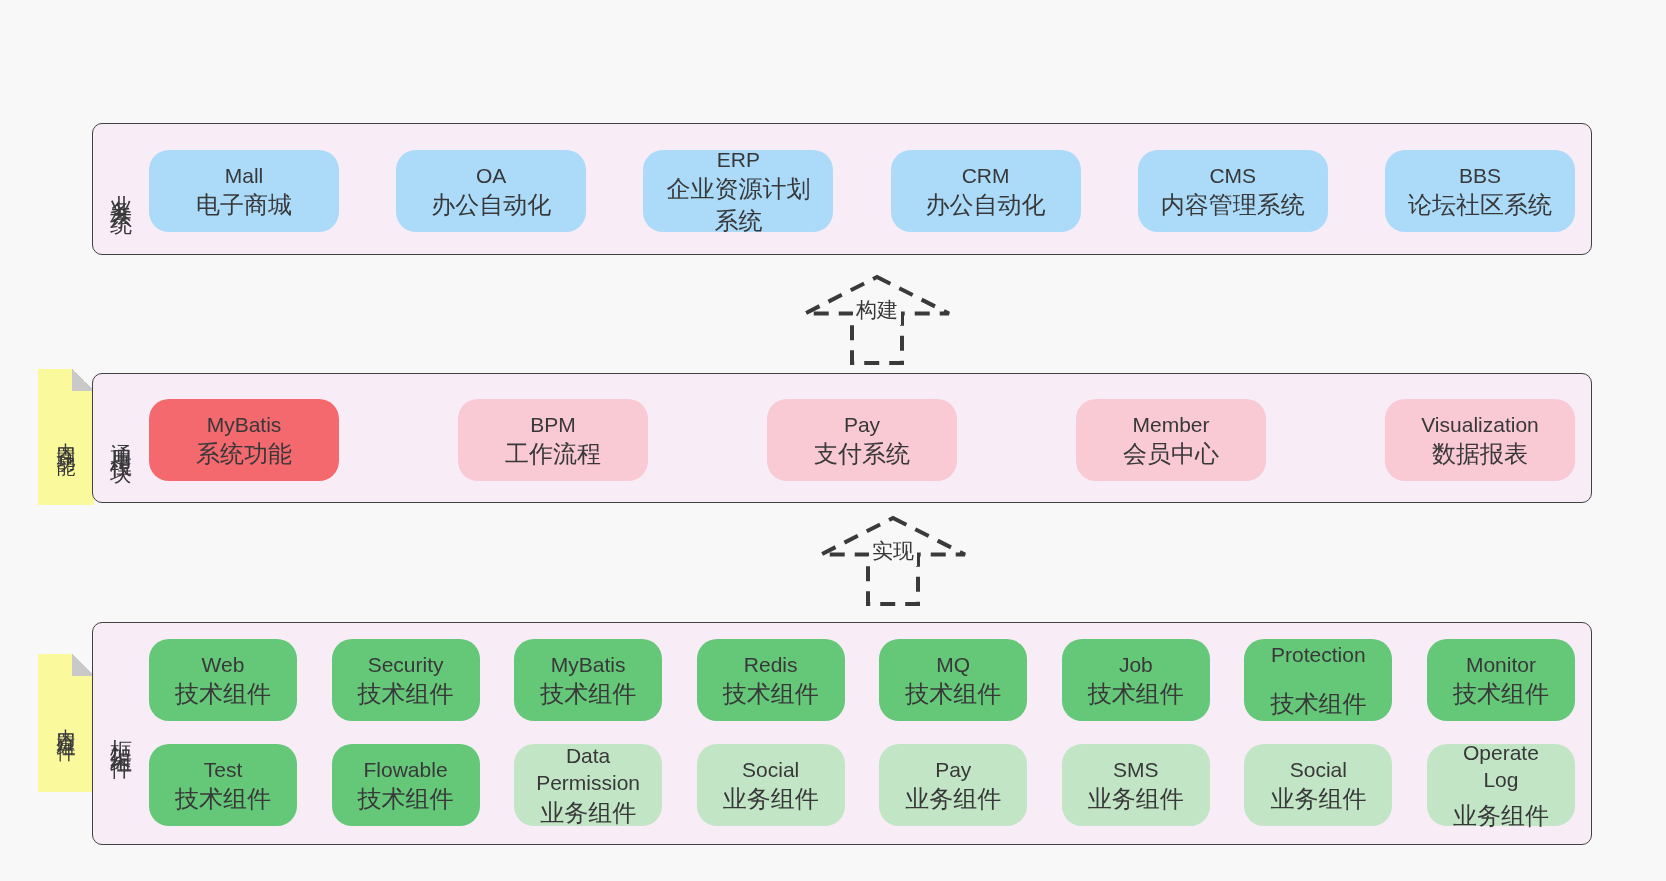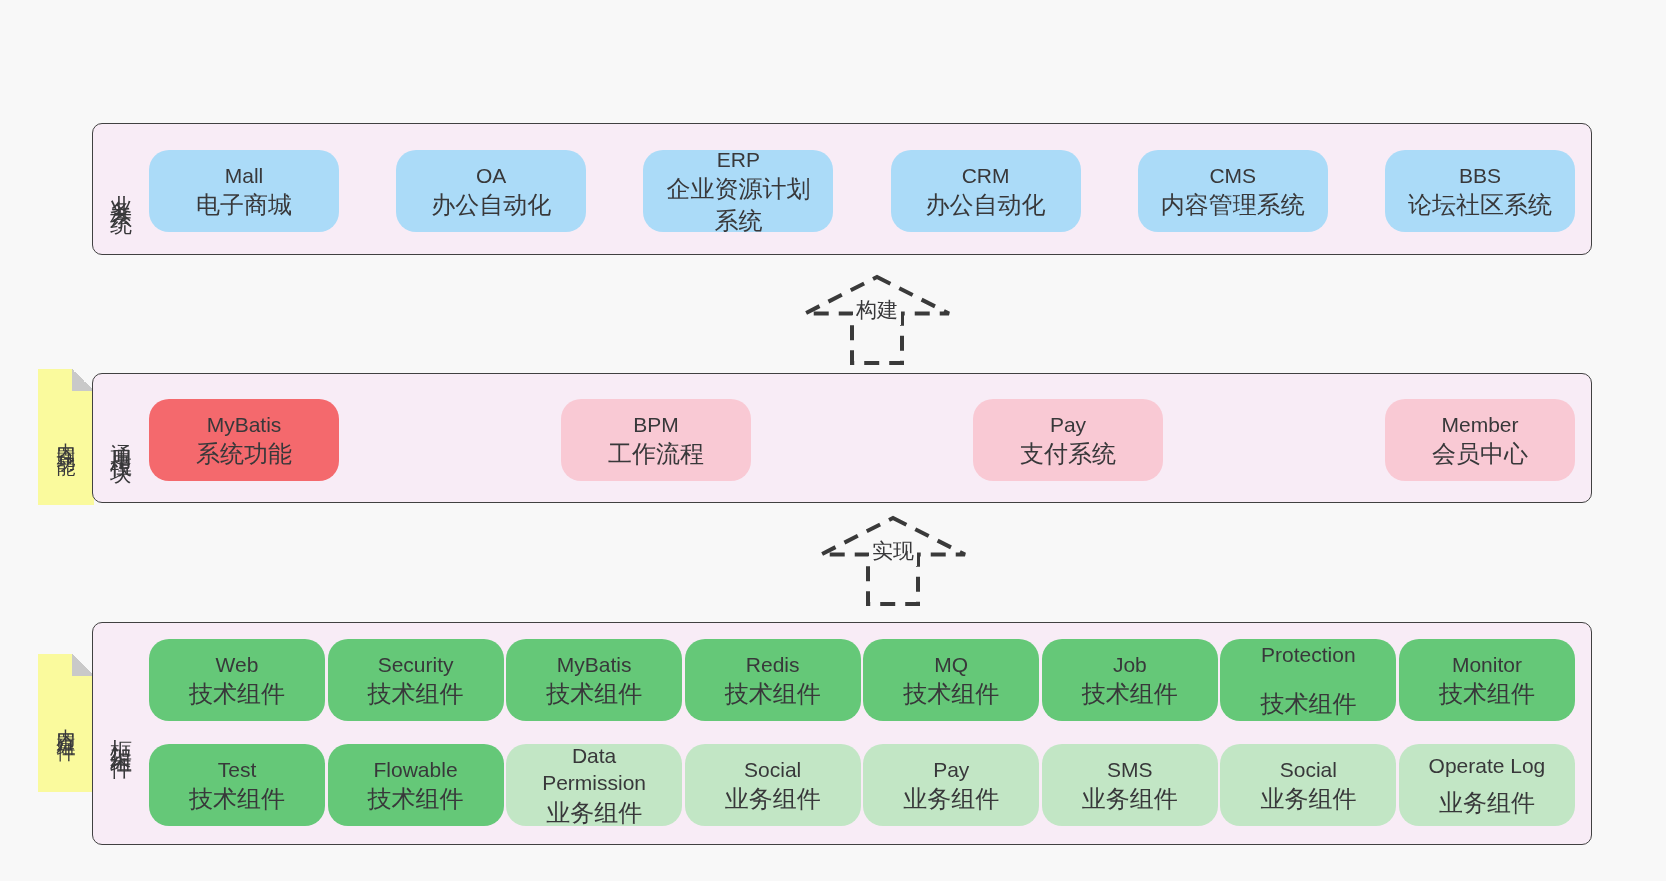--- a/index.html
+++ b/index.html
@@ -54,21 +54,21 @@
     display:flex;
     flex-direction:column;
     align-items:center;
     justify-content:center;
     text-align:center;
     color:var(--text,#38383a);
     padding:2px 16px;
     box-sizing:border-box;
   }
   .layer-top .box,.layer-mid .box{width:190px;}
-  .layer-bottom .box{width:176px;}
+  .layer-bottom .box{width:148px;}
   .box-title{font-size:21px;line-height:1.3;}
   .box-subtitle{font-size:24px;line-height:1.3;}
   
   .tag{
     position:absolute;
     left:38px;width:56px;
     background:var(--yellow,#fafa9d);
     display:flex;align-items:center;justify-content:center;
     z-index:0;
   }
@@ -170,20 +170,24 @@
           <div class="box-subtitle">工作流程</div>
         </div>
         <div class="box" style="background: rgb(249, 201, 212);">
           <div class="box-title">Pay</div>
           <div class="box-subtitle">支付系统</div>
         </div>
         <div class="box" style="background: rgb(249, 201, 212);">
           <div class="box-title">Member</div>
           <div class="box-subtitle">会员中心</div>
         </div>
+        <div class="box" style="background: rgb(249, 201, 212);">
+          <div class="box-title">Visualization</div>
+          <div class="box-subtitle">数据报表</div>
+        </div>
       </div>
   </div>
 
   <div class="arrow arrow-implement">
     <svg viewBox="0 0 150 92">
       <polygon points="75,3 147,39.5 100,39.5 100,89 50,89 50,39.5 3,39.5" fill="none" stroke="#3a3a3a" stroke-width="4" stroke-dasharray="15 10"></polygon>
     </svg>
     <div class="arrow-label">实现</div>
   </div>
 

